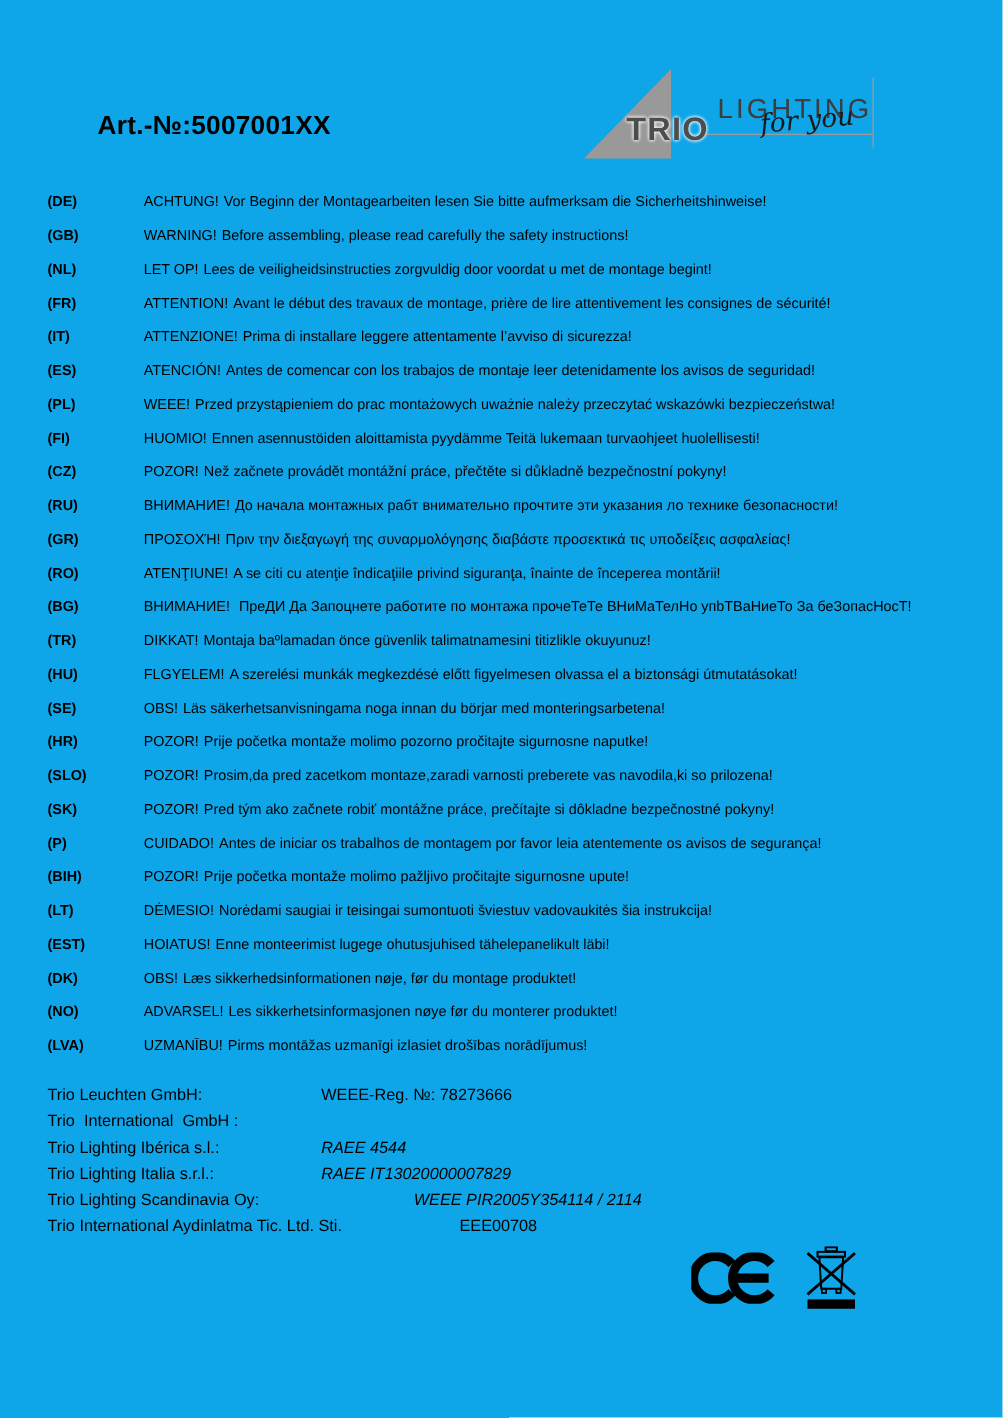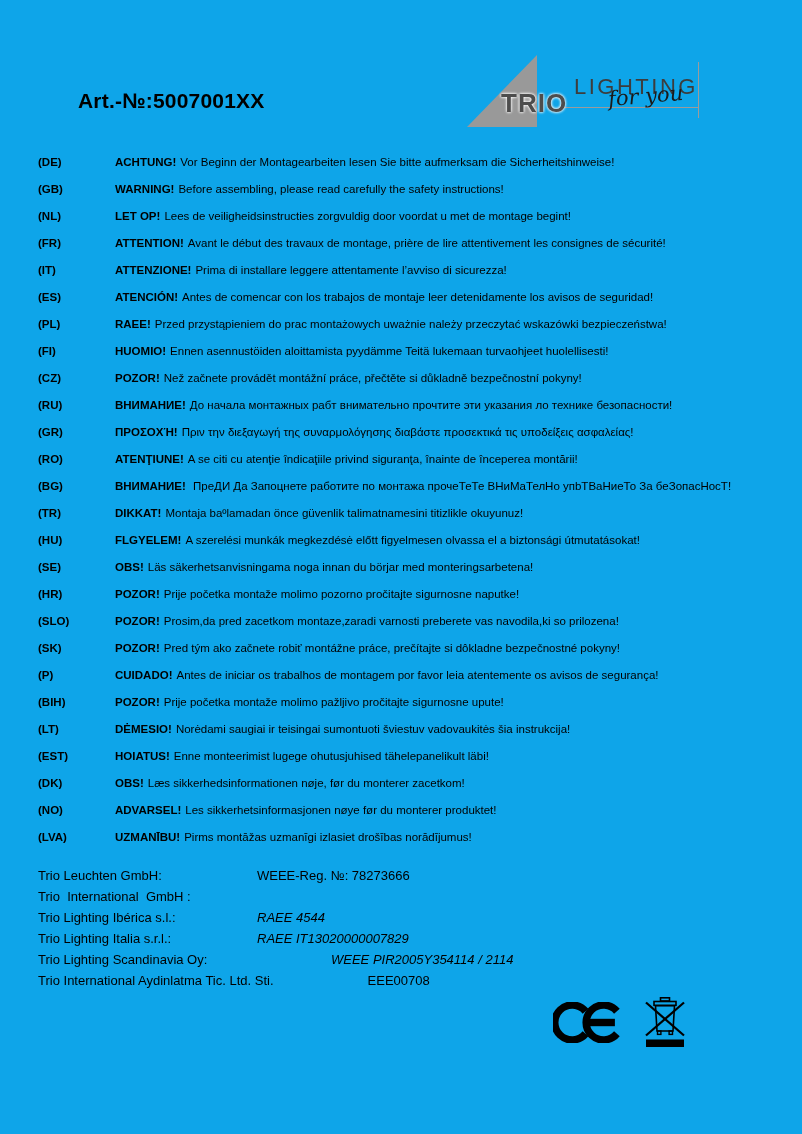--- a/index.html
+++ b/index.html
@@ -30,21 +30,21 @@
   .logo-foryou {
     position:absolute; left:143px; top:29px;
     font-family:"DejaVu Serif", serif; font-style:italic;
     font-size:21px; color:#1a1a1a; transform:rotate(-5deg);
   }
   
   .warnings { position:absolute; left:38px; top:155px; width:756px; }
   .w-row { display:flex; height:27px; align-items:flex-start; font-size:11.5px; line-height:14px; }
   .w-code { width:77px; flex-shrink:0; font-weight:bold; }
   .w-text { white-space:nowrap; }
-  .w-key { font-weight:bold; margin-right:4px;text-align:right; }
+  .w-key { font-weight:normal; margin-right:4px;text-align:right; }
   
   .regs { position:absolute; left:38px; top:866px; font-size:13px; }
   .reg-row { display:flex; height:21px; align-items:flex-start; line-height:19px; }
   .reg-company { min-width:219px; white-space:pre; }
   .reg-value { white-space:pre; }
   .reg-value[data-style="italic"] { font-style:italic; }
   .regs > div:nth-child(5) .reg-value { margin-left:74px; }
   .regs > div:nth-child(6) .reg-value { margin-left:94px; }
   
   .ce-mark { position:absolute; left:553px; top:1002px; }
@@ -95,21 +95,21 @@
         <span class="w-text"><b class="w-key">ATTENZIONE!</b><span class="w-body">Prima di installare leggere attentamente l’avviso di sicurezza!</span></span>
       </div>
 
       <div class="w-row">
         <span class="w-code">(ES)</span>
         <span class="w-text"><b class="w-key">ATENCIÓN!</b><span class="w-body">Antes de comencar con los trabajos de montaje leer detenidamente los avisos de seguridad!</span></span>
       </div>
 
       <div class="w-row">
         <span class="w-code">(PL)</span>
-        <span class="w-text"><b class="w-key">RAEE!</b><span class="w-body">Przed przystąpieniem do prac montażowych uważnie należy przeczytać wskazówki bezpieczeństwa!</span></span>
+        <span class="w-text"><b class="w-key">WEEE!</b><span class="w-body">Przed przystąpieniem do prac montażowych uważnie należy przeczytać wskazówki bezpieczeństwa!</span></span>
       </div>
 
       <div class="w-row">
         <span class="w-code">(FI)</span>
         <span class="w-text"><b class="w-key">HUOMIO!</b><span class="w-body">Ennen asennustöiden aloittamista pyydämme Teitä lukemaan turvaohjeet huolellisesti!</span></span>
       </div>
 
       <div class="w-row">
         <span class="w-code">(CZ)</span>
         <span class="w-text"><b class="w-key">POZOR!</b><span class="w-body">Než začnete provádět montážní práce, přečtěte si důkladně bezpečnostní pokyny!</span></span>
@@ -180,21 +180,21 @@
         <span class="w-text"><b class="w-key">DĖMESIO!</b><span class="w-body">Norėdami saugiai ir teisingai sumontuoti šviestuv vadovaukitės šia instrukcija!</span></span>
       </div>
 
       <div class="w-row">
         <span class="w-code">(EST)</span>
         <span class="w-text"><b class="w-key">HOIATUS!</b><span class="w-body">Enne monteerimist lugege ohutusjuhised tähelepanelikult läbi!</span></span>
       </div>
 
       <div class="w-row">
         <span class="w-code">(DK)</span>
-        <span class="w-text"><b class="w-key">OBS!</b><span class="w-body">Læs sikkerhedsinformationen nøje, før du monterer zacetkom!</span></span>
+        <span class="w-text"><b class="w-key">OBS!</b><span class="w-body">Læs sikkerhedsinformationen nøje, før du montage produktet!</span></span>
       </div>
 
       <div class="w-row">
         <span class="w-code">(NO)</span>
         <span class="w-text"><b class="w-key">ADVARSEL!</b><span class="w-body">Les sikkerhetsinformasjonen nøye før du monterer produktet!</span></span>
       </div>
 
       <div class="w-row">
         <span class="w-code">(LVA)</span>
         <span class="w-text"><b class="w-key">UZMANĪBU!</b><span class="w-body">Pirms montāžas uzmanīgi izlasiet drošības norādījumus!</span></span>

